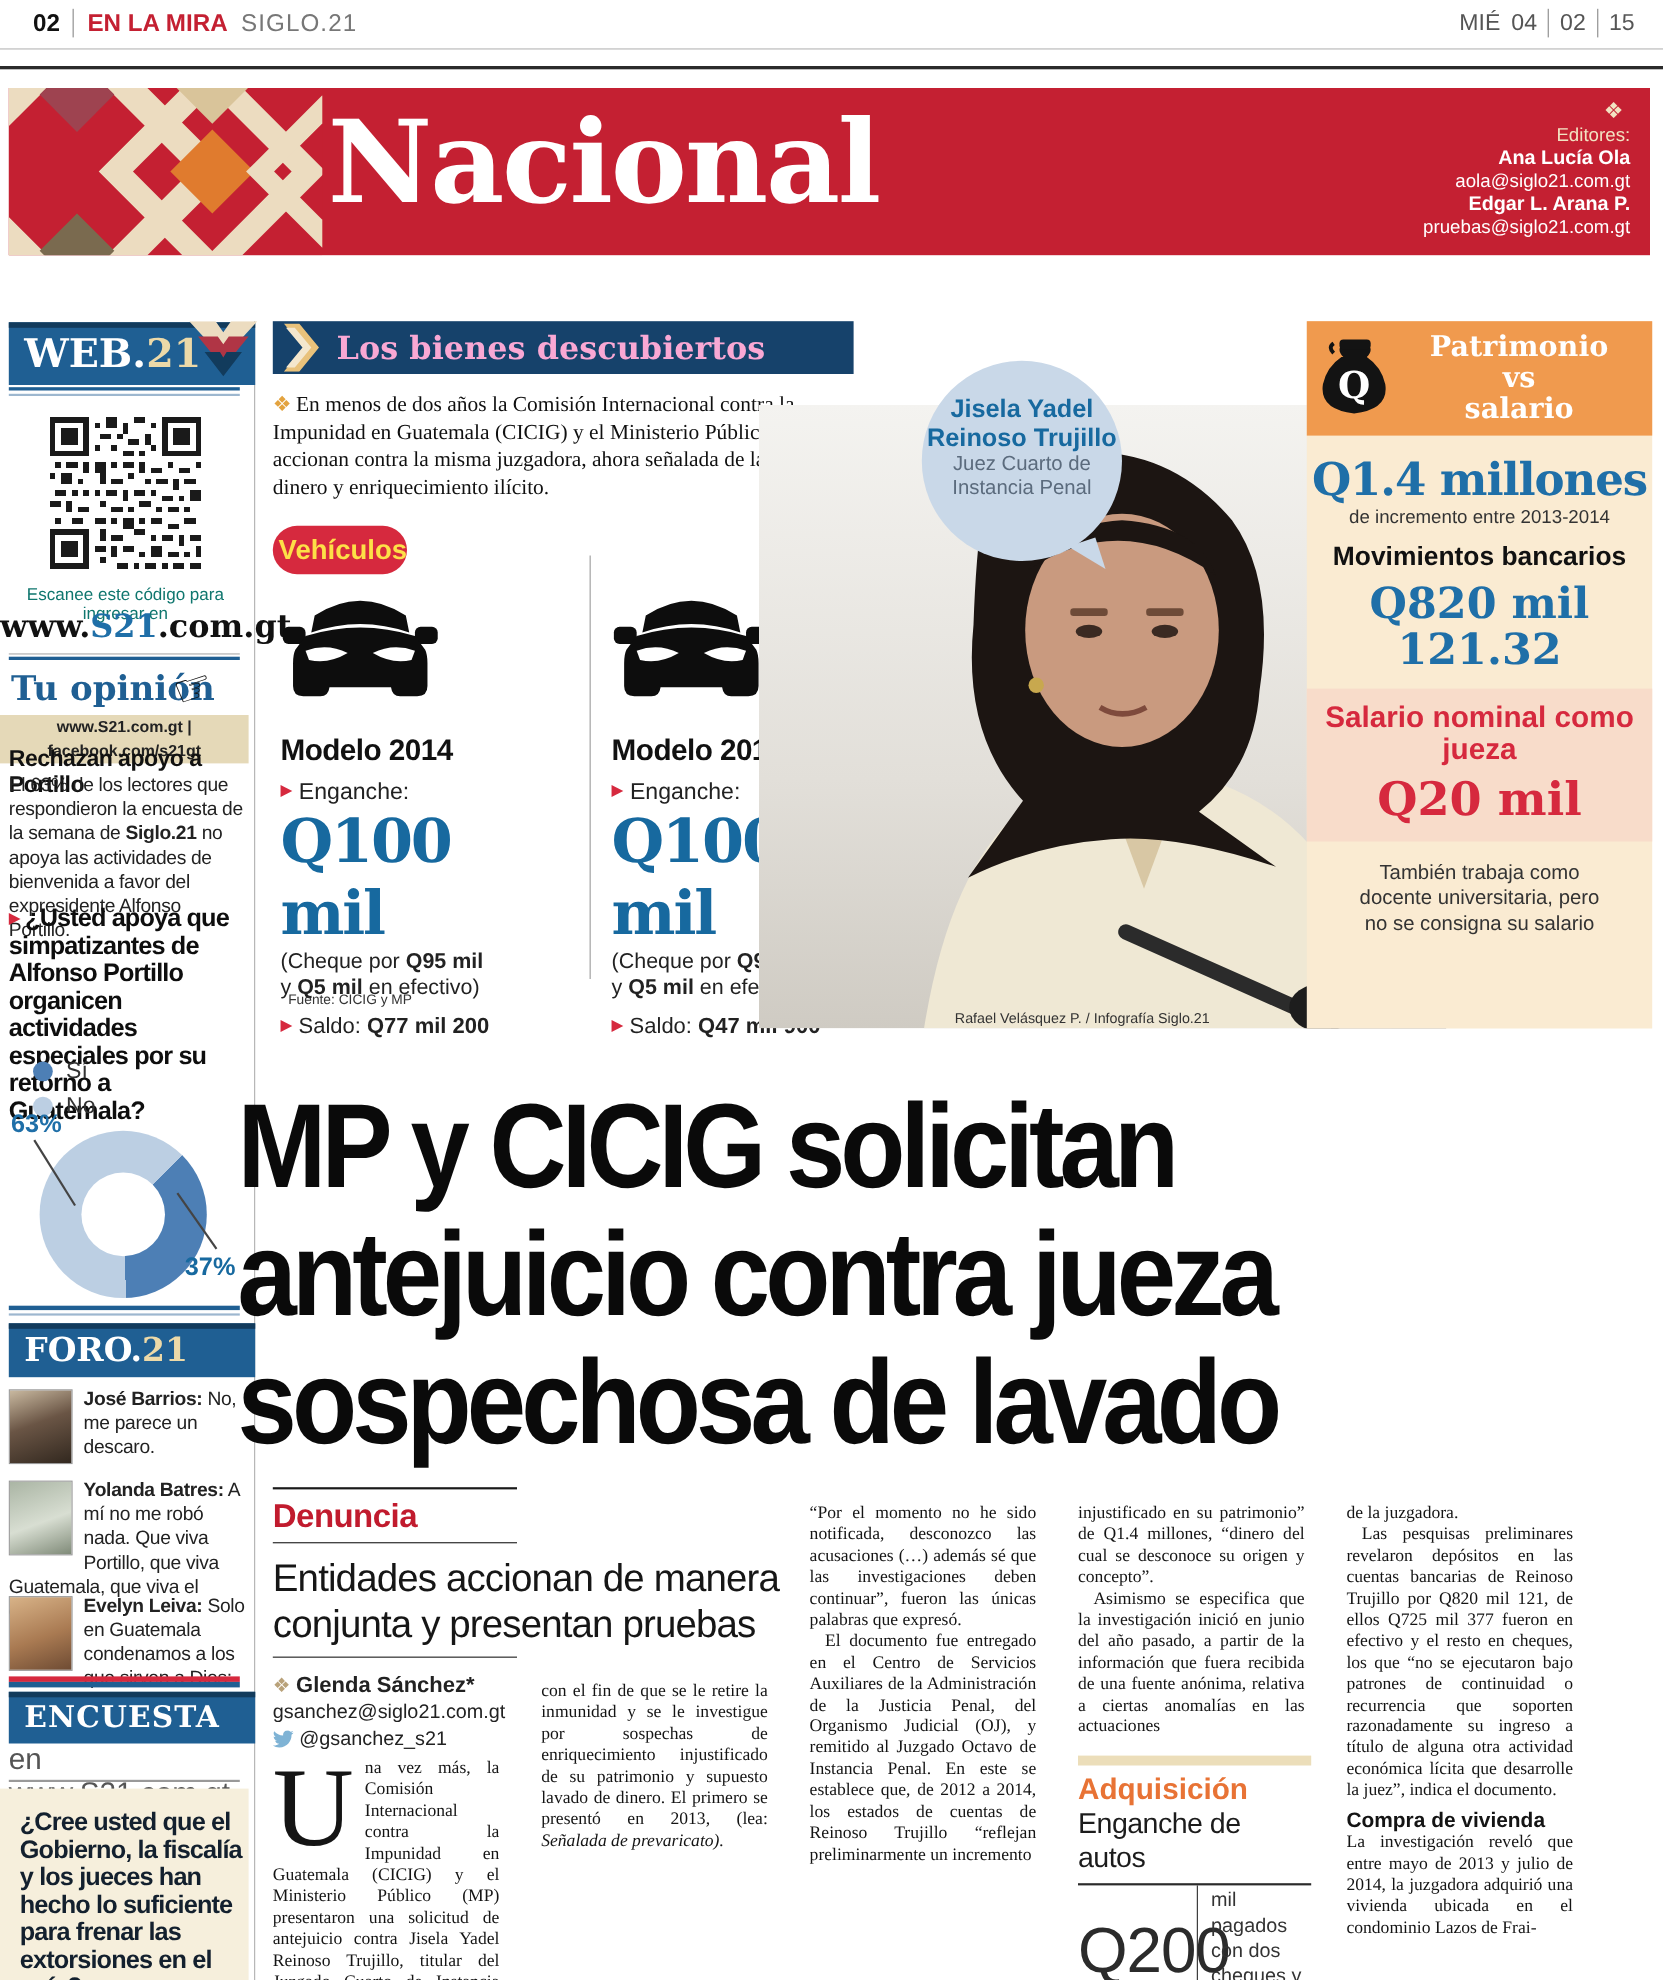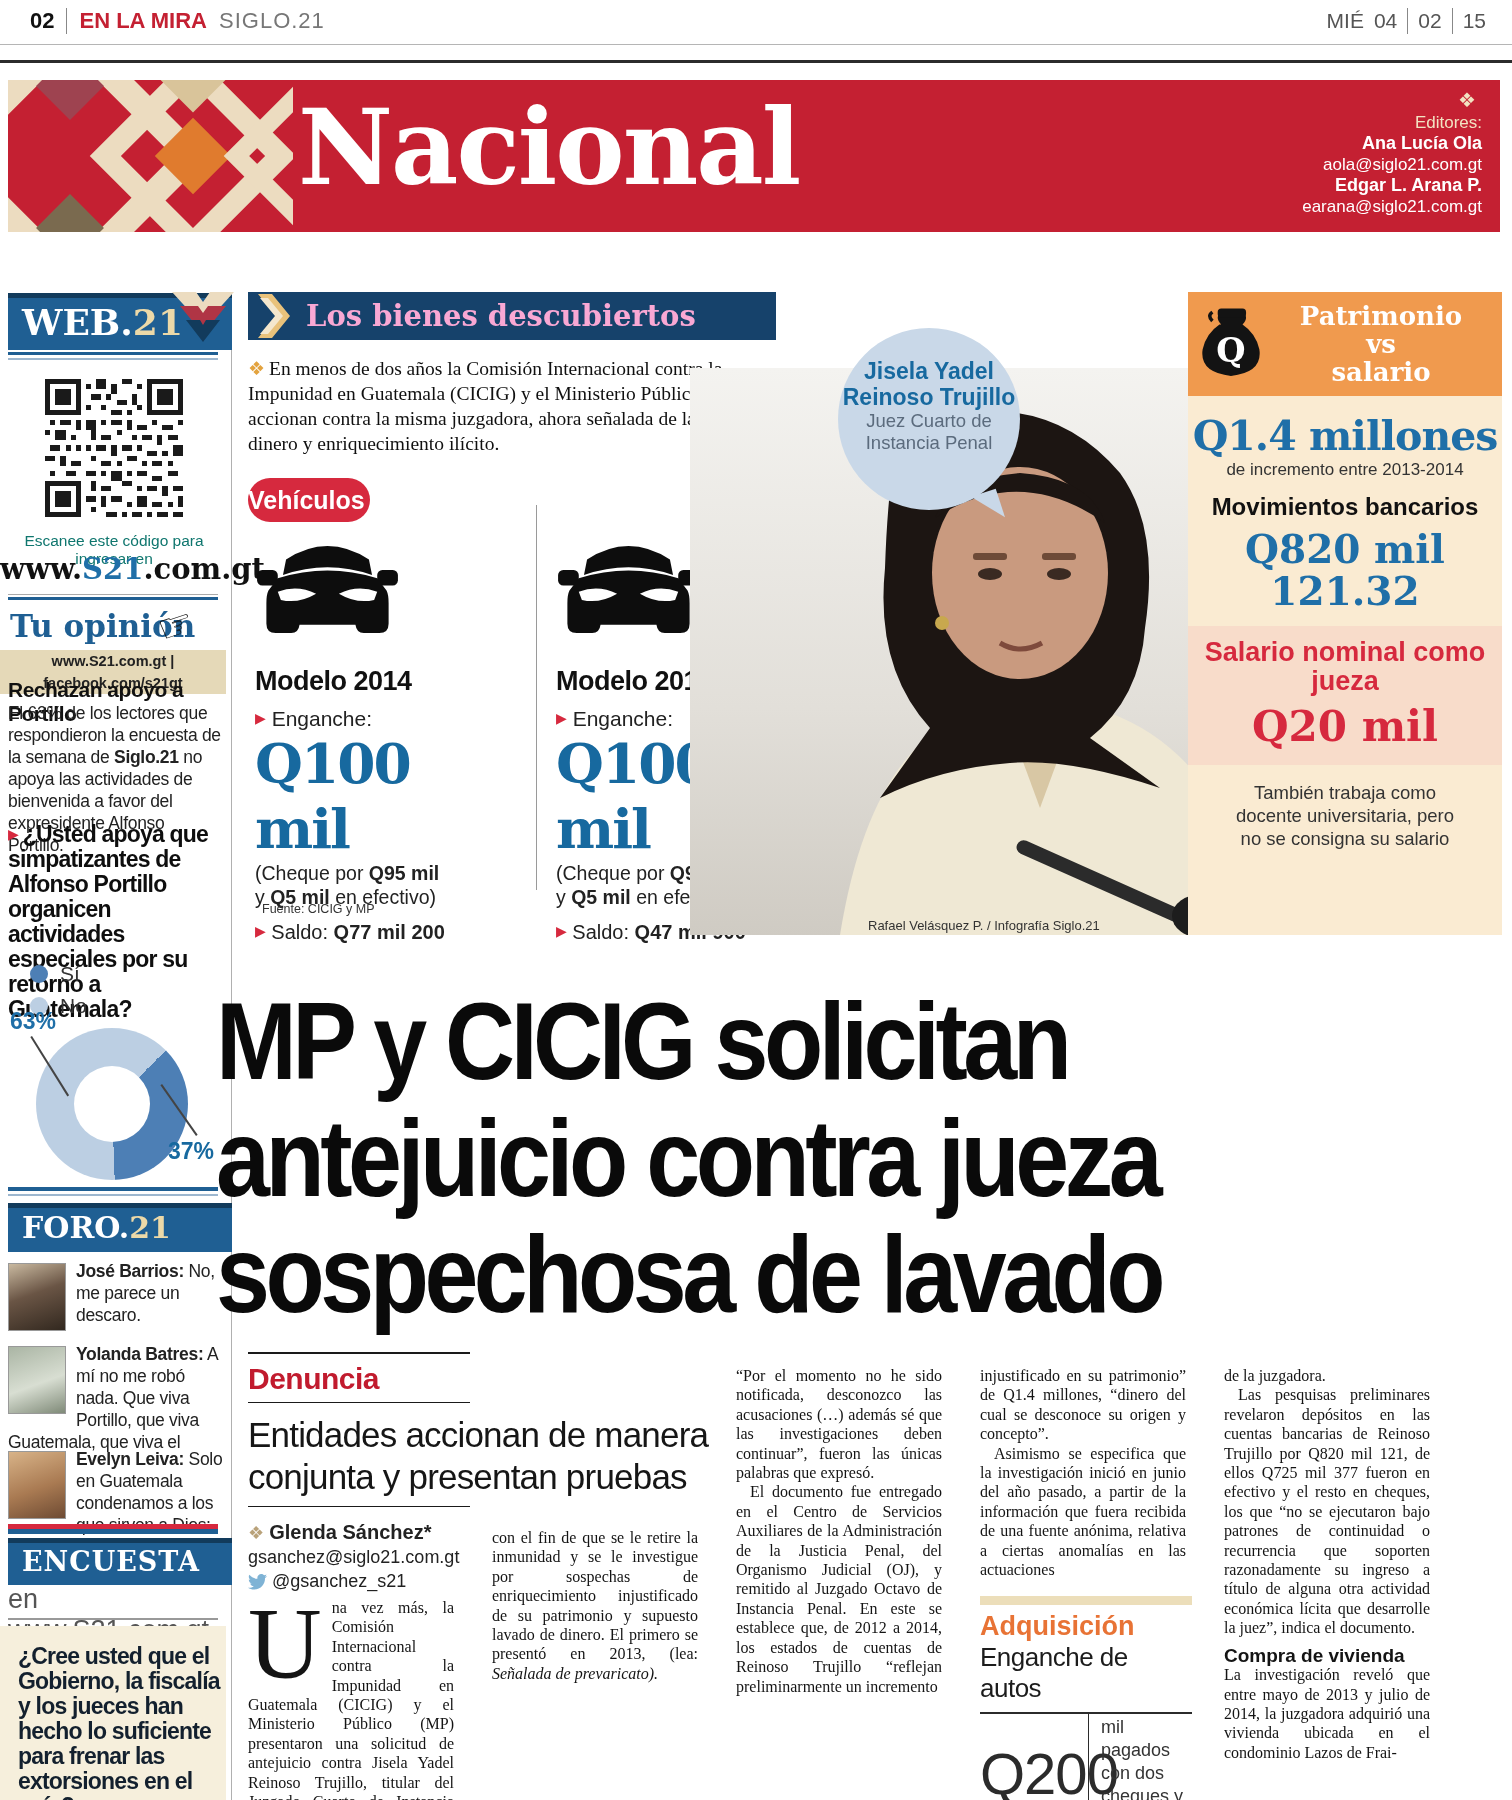--- a/index.html
+++ b/index.html
@@ -41,21 +41,21 @@
   .donut-hole{position:absolute;left:38px;top:38px;width:76px;height:76px;border-radius:50%;background:#fff;}
   .pct{font-family:"Liberation Sans",sans-serif;font-weight:bold;font-size:23px;color:#1f6fa8;}
   .leader{position:absolute;background:#444;height:1.5px;transform-origin:0 0;}
   .foro-item{display:flow-root;font-family:"Liberation Sans",sans-serif;font-size:17.5px;line-height:22px;color:#222;letter-spacing:-.3px;}
   .foro-ph{float:left;width:56px;height:66px;margin:3px 10px 2px 0;border:1px solid #999;}
   .enc-panel{background:#f6efdc;}
   .enc-q{font-family:"Liberation Sans",sans-serif;font-weight:bold;font-size:23px;line-height:25px;letter-spacing:-.8px;color:#13202e;}
   
   .kicker-banner{background:#16426b;color:#f9a8d4;font-family:"DejaVu Serif",serif;font-weight:bold;font-size:29px;display:flex;align-items:center;gap:14px;padding:0 18px 0 10px;}
   .intro{font-size:19.5px;line-height:25px;color:#101010;}
-  .pill{background:#d6293e;color:#ffffff;border-radius:26px;text-align:left;font-family:"Liberation Sans",sans-serif;font-weight:bold;font-size:25px;line-height:44px;}
+  .pill{background:#d6293e;color:#fde047;border-radius:26px;text-align:right;font-family:"Liberation Sans",sans-serif;font-weight:bold;font-size:25px;line-height:44px;}
   .model{font-family:"Liberation Sans",sans-serif;font-weight:bold;font-size:27px;letter-spacing:-.5px;}
   .eng-lbl{font-family:"Liberation Sans",sans-serif;font-size:21px;color:#222;}
   .big-q{font-family:"DejaVu Serif",serif;font-weight:bold;color:#17699f;font-size:55px;letter-spacing:-2px;}
   .cheq{font-family:"Liberation Sans",sans-serif;font-size:19.5px;line-height:24px;color:#222;}
   .saldo{font-family:"Liberation Sans",sans-serif;font-size:20px;color:#222;}
   .small-src{font-family:"Liberation Sans",sans-serif;font-size:12.5px;color:#333;}
   .bubble{border-radius:50%;background:#c9d8e8;text-align:center;}
   .bubble .nm{color:#17699f;font-family:"Liberation Sans",sans-serif;font-weight:bold;font-size:23px;line-height:26px;}
   .bubble .rl{color:#5b6b7d;font-family:"Liberation Sans",sans-serif;font-size:18.5px;line-height:22px;}
   .bubble-tail{width:0;height:0;border-left:26px solid transparent;border-top:30px solid #c9d8e8;transform:rotate(-18deg);}
@@ -134,21 +134,21 @@
           <rect x="-40" y="-40" width="80" height="80" fill="none" stroke="#ecdcc0" stroke-width="18" transform="rotate(45)"></rect>
         </g>
     </svg>
     <div class="abs mast-title">Nacional</div>
     <div class="abs mast-diamond">❖</div>
     <div class="abs mast-edit">
       <span class="lbl">Editores:</span><br>
       <b>Ana Lucía Ola</b><br>
       <span>aola@siglo21.com.gt</span><br>
       <b>Edgar L. Arana P.</b><br>
-      <span>earana@siglo21.com.gt</span>
+      <span>pruebas@siglo21.com.gt</span>
     </div>
   </div>
 
   <div class="abs side-rule"></div>
 
   <div class="abs banner" style="left:8px;top:293px;width:210px;height:52px;font-size:36px;line-height:48px;padding-left:14px;">
     <span>WEB.</span><span class="tan">21</span>
     <svg class="abs" style="right:-2px;top:-6px" width="62" height="56" viewBox="0 0 62 56">
       <polygon points="0,0 24,0 31,10 38,0 62,0 31,34" fill="#ecdcc0"></polygon>
       <polygon points="6,6 24,6 31,16 38,6 56,6 31,34" fill="#c83a4a" opacity="0"></polygon>

